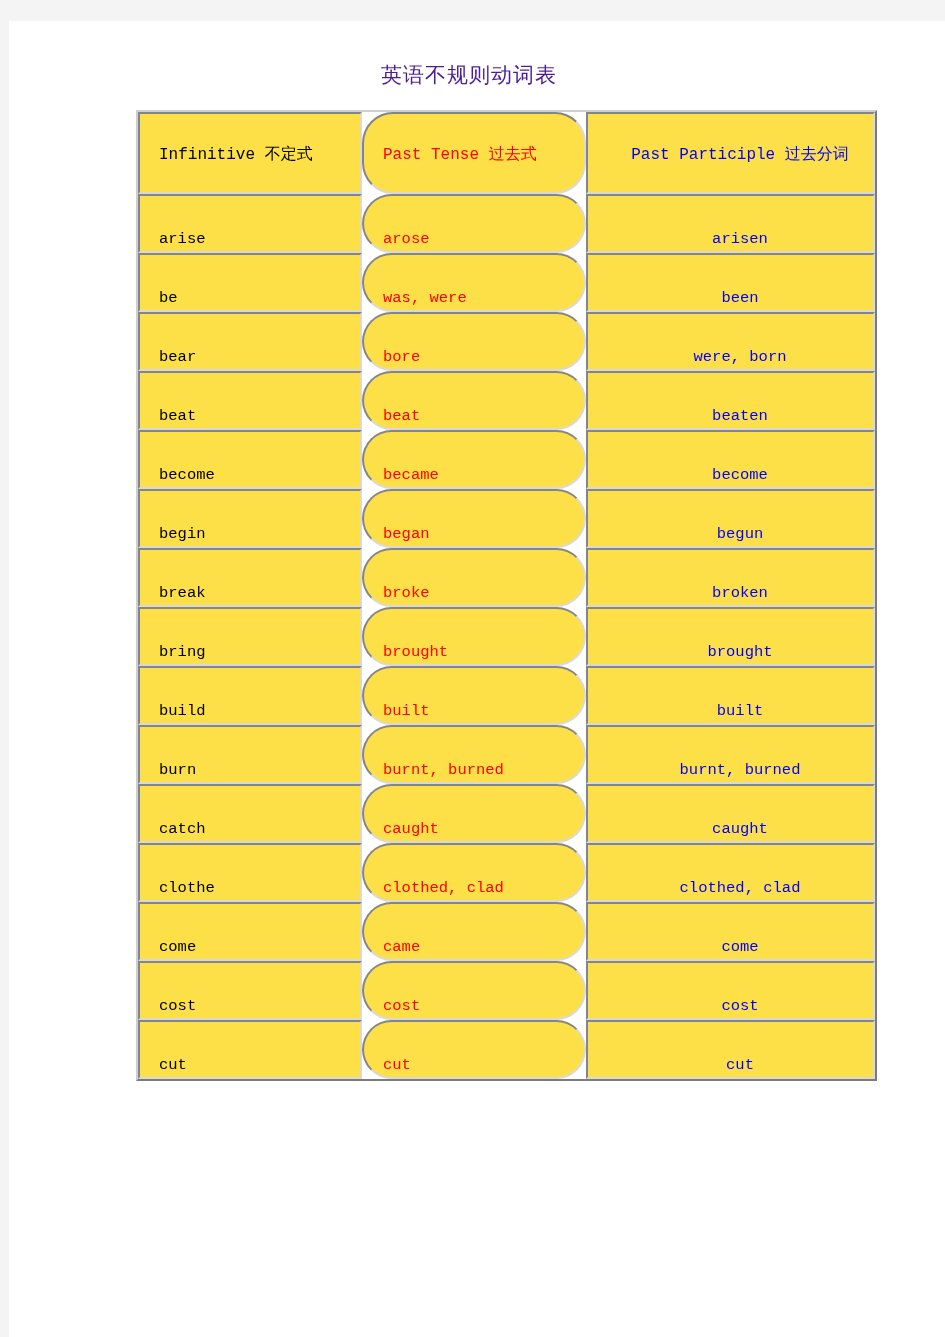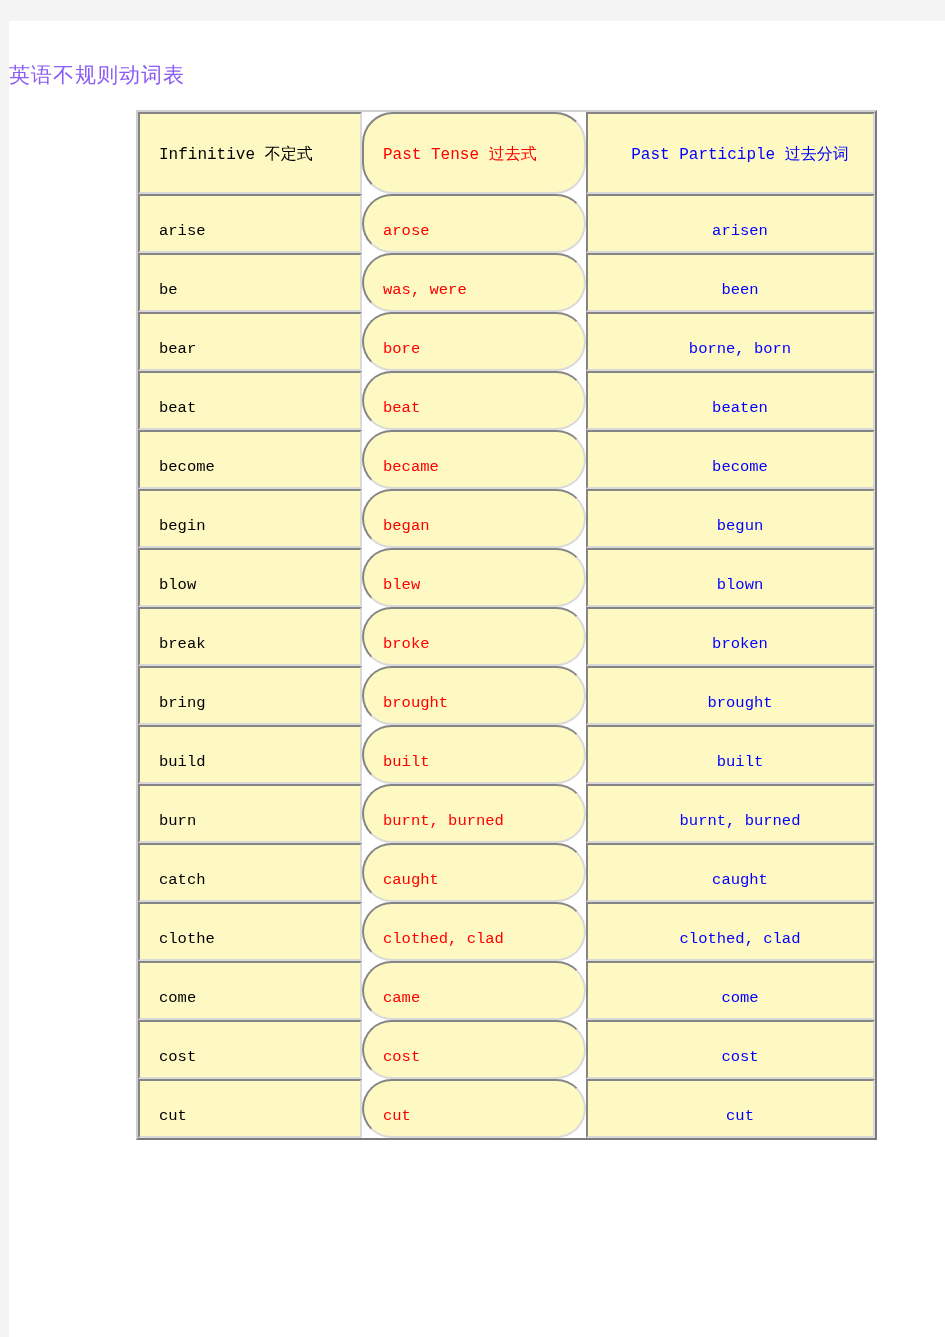--- a/index.html
+++ b/index.html
@@ -19,55 +19,55 @@
     top: 21px;
     width: 936px;
     height: 1316px;
     background: #ffffff;
   }
   .doc-title {
     position: absolute;
     left: 0;
     top: 40px;
     width: 920px;
-    text-align: left;
+    text-align: center;
     font-family: "Liberation Serif", "DejaVu Serif", serif;
     font-size: 21px;
     font-weight: 400;
-    color: #8b5cf6;
+    color: #4c1d95;
     letter-spacing: 1px;
     line-height: 28px;
   }
   .verb-table {
     position: absolute;
     left: 127px;
     top: 89px;
     border-collapse: separate;
     border-spacing: 0;
     border: 2px outset #cfcfcf;
     background: #ffffff;
   }
   .verb-table td {
     border: 2px inset #d9d9d9;
     padding: 0 0 0 19px;
     vertical-align: top;
     font-family: "Liberation Mono", "DejaVu Sans Mono", monospace;
     font-size: 15.5px;
     line-height: 1;
-    background: #fef9c3;
+    background: #fde047;
   }
   .verb-table tr.header-row td {
     height: 78px;
   }
   .verb-table tr.data-row td {
     height: 55px;
   }
   .cell-text {
     display: block;
-    padding-top: 28px;
+    padding-top: 36px;
     white-space: pre;
   }
   tr.header-row .cell-text {
     padding-top: 32px;
     font-size: 16px;
   }
   .col-infinitive { width: 201px; }
   .col-past       { width: 201px; border-radius: 31px; }
   .col-participle { width: 266px; text-align: center; }
 
@@ -123,21 +123,21 @@
           </td>
         </tr>
         <tr class="data-row">
           <td class="col-infinitive">
             <span class="cell-text c-black">bear</span>
           </td>
           <td class="col-past">
             <span class="cell-text c-red">bore</span>
           </td>
           <td class="col-participle">
-            <span class="cell-text c-blue">borne, born</span>
+            <span class="cell-text c-blue">were, born</span>
           </td>
         </tr>
         <tr class="data-row">
           <td class="col-infinitive">
             <span class="cell-text c-black">beat</span>
           </td>
           <td class="col-past">
             <span class="cell-text c-red">beat</span>
           </td>
           <td class="col-participle">
@@ -157,31 +157,20 @@
         </tr>
         <tr class="data-row">
           <td class="col-infinitive">
             <span class="cell-text c-black">begin</span>
           </td>
           <td class="col-past">
             <span class="cell-text c-red">began</span>
           </td>
           <td class="col-participle">
             <span class="cell-text c-blue">begun</span>
-          </td>
-        </tr>
-        <tr class="data-row">
-          <td class="col-infinitive">
-            <span class="cell-text c-black">blow</span>
-          </td>
-          <td class="col-past">
-            <span class="cell-text c-red">blew</span>
-          </td>
-          <td class="col-participle">
-            <span class="cell-text c-blue">blown</span>
           </td>
         </tr>
         <tr class="data-row">
           <td class="col-infinitive">
             <span class="cell-text c-black">break</span>
           </td>
           <td class="col-past">
             <span class="cell-text c-red">broke</span>
           </td>
           <td class="col-participle">

